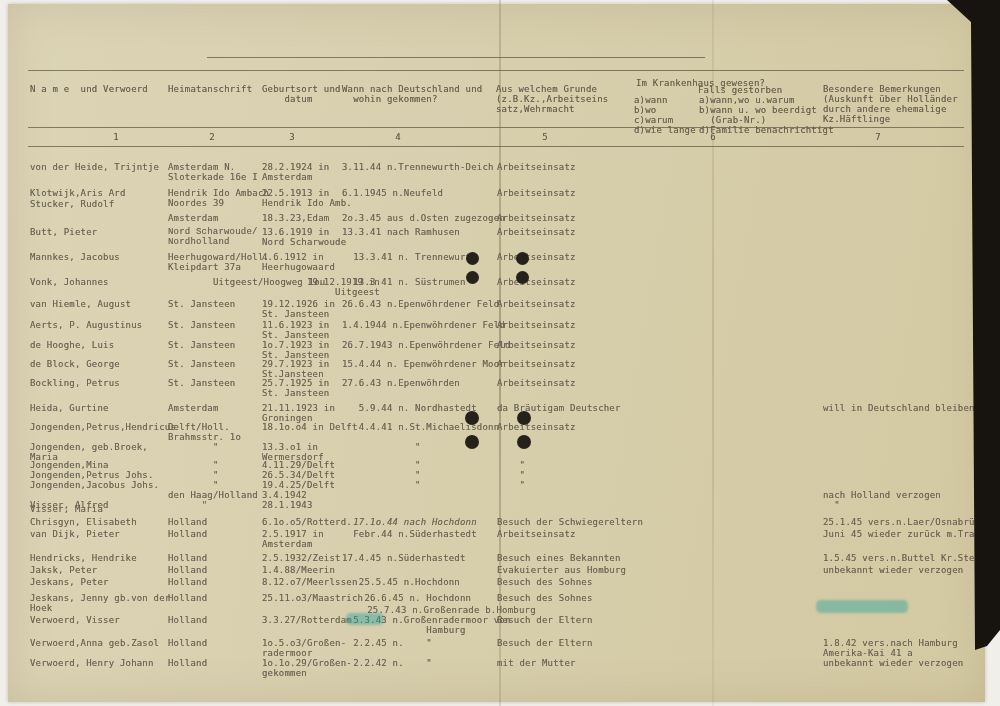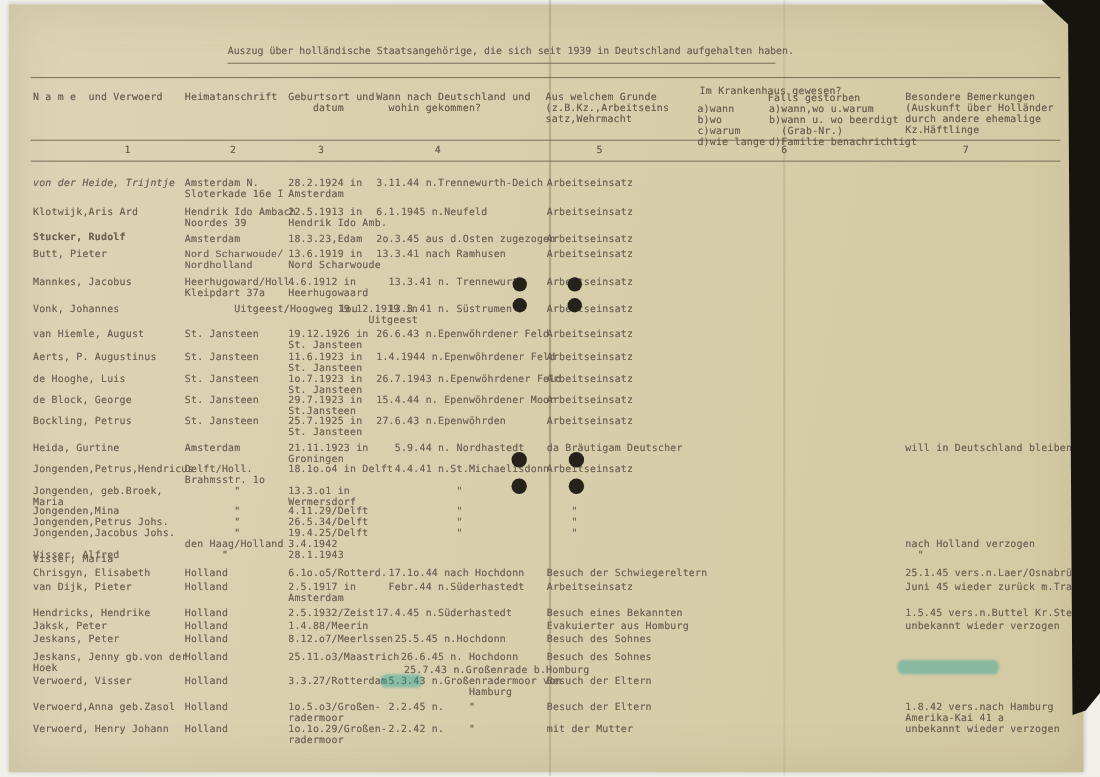--- a/index.html
+++ b/index.html
@@ -25,21 +25,20 @@
     text-shadow:0 0 .6px rgba(107,98,84,.55);white-space:pre;}
 </style>
 </head>
 <body>
 
 <div class="scan">
   <div class="paper"></div>
   <div class="fold f1"></div>
   <div class="fold f2"></div>
 
-  <div class="t title" style="left:207px;top:42px;letter-spacing:0;">Auszug über holländische Staatsangehörige, die sich seit 1939 in Deutschland aufgehalten haben.</div>
 
   <div class="rule" style="left:207px;top:57px;width:498px;"></div>
   <div class="rule" style="left:28px;top:70px;width:936px;"></div>
   <div class="rule" style="left:28px;top:127px;width:936px;"></div>
   <div class="rule" style="left:28px;top:146px;width:936px;"></div>
 
   <div id="header">
       <div class="t hdr" style="left: 30px; top: 84px;">N a m e  und Verwoerd</div>
       <div class="t hdr" style="left: 168px; top: 84px;">Heimatanschrift</div>
       <div class="t hdr" style="left: 262px; top: 84px;">Geburtsort und
@@ -65,35 +64,35 @@
 Kz.Häftlinge</div>
       <div class="t hdr num" style="left: 116px; top: 132px;">1</div>
       <div class="t hdr num" style="left: 212px; top: 132px;">2</div>
       <div class="t hdr num" style="left: 292px; top: 132px;">3</div>
       <div class="t hdr num" style="left: 398px; top: 132px;">4</div>
       <div class="t hdr num" style="left: 545px; top: 132px;">5</div>
       <div class="t hdr num" style="left: 713px; top: 132px;">6</div>
       <div class="t hdr num" style="left: 878px; top: 132px;">7</div>
     </div>
   <div id="rows">
-      <div class="t" style="left: 30px; top: 162px; font-style: italic;">von der Heide, Trijntje</div>
+      <div class="t" style="left: 30px; top: 162px;">von der Heide, Trijntje</div>
       <div class="t" style="left: 168px; top: 162px;">Amsterdam N.
 Sloterkade 16e I</div>
       <div class="t" style="left: 262px; top: 162px;">28.2.1924 in
 Amsterdam</div>
       <div class="t" style="left: 342px; top: 162px;">3.11.44 n.Trennewurth-Deich</div>
       <div class="t" style="left: 497px; top: 162px;">Arbeitseinsatz</div>
       <div class="t" style="left: 30px; top: 188px;">Klotwijk,Aris Ard</div>
       <div class="t" style="left: 168px; top: 188px;">Hendrik Ido Ambach
 Noordes 39</div>
       <div class="t" style="left: 262px; top: 188px;">22.5.1913 in
 Hendrik Ido Amb.</div>
       <div class="t" style="left: 342px; top: 188px;">6.1.1945 n.Neufeld</div>
       <div class="t" style="left: 497px; top: 188px;">Arbeitseinsatz</div>
-      <div class="t" style="left: 30px; top: 211px; font-weight: bold;">Stucker, Rudolf</div>
+      <div class="t" style="left: 30px; top: 199px;">Stucker, Rudolf</div>
       <div class="t" style="left: 168px; top: 213px;">Amsterdam</div>
       <div class="t" style="left: 262px; top: 213px;">18.3.23,Edam</div>
       <div class="t" style="left: 342px; top: 213px;">2o.3.45 aus d.Osten zugezogen</div>
       <div class="t" style="left: 497px; top: 213px;">Arbeitseinsatz</div>
       <div class="t" style="left: 30px; top: 227px;">Butt, Pieter</div>
       <div class="t" style="left: 168px; top: 227px; font-family: Liberation Mono, monospace;">Nord Scharwoude/
 Nordholland</div>
       <div class="t" style="left: 262px; top: 227px;">13.6.1919 in
 Nord Scharwoude</div>
       <div class="t" style="left: 342px; top: 227px;">13.3.41 nach Ramhusen</div>
@@ -180,21 +179,21 @@
       <div class="t" style="left: 168px; top: 490px;">den Haag/Holland</div>
       <div class="t" style="left: 262px; top: 490px;">3.4.1942</div>
       <div class="t" style="left: 823px; top: 490px;">nach Holland verzogen</div>
       <div class="t" style="left: 30px; top: 500px;">Visser, Alfred</div>
       <div class="t" style="left: 168px; top: 500px;">      "</div>
       <div class="t" style="left: 262px; top: 500px;">28.1.1943</div>
       <div class="t" style="left: 823px; top: 500px;">  "</div>
       <div class="t" style="left: 30px; top: 517px;">Chrisgyn, Elisabeth</div>
       <div class="t" style="left: 168px; top: 517px;">Holland</div>
       <div class="t" style="left: 262px; top: 517px;">6.1o.o5/Rotterd.</div>
-      <div class="t" style="left: 342px; top: 517px;">  17.1o.44 nach Hochdonn</div>
+      <div class="t" style="left: 342px; top: 517px; font-style: italic;">  17.1o.44 nach Hochdonn</div>
       <div class="t" style="left: 497px; top: 517px;">Besuch der Schwiegereltern</div>
       <div class="t" style="left: 823px; top: 517px;">25.1.45 vers.n.Laer/Osnabrück</div>
       <div class="t" style="left: 30px; top: 529px;">van Dijk, Pieter</div>
       <div class="t" style="left: 168px; top: 529px;">Holland</div>
       <div class="t" style="left: 262px; top: 529px;">2.5.1917 in
 Amsterdam</div>
       <div class="t" style="left: 342px; top: 529px;">  Febr.44 n.Süderhastedt</div>
       <div class="t" style="left: 497px; top: 529px;">Arbeitseinsatz</div>
       <div class="t" style="left: 823px; top: 529px;">Juni 45 wieder zurück m.Transport</div>
       <div class="t" style="left: 30px; top: 553px;">Hendricks, Hendrike</div>
@@ -230,21 +229,21 @@
       <div class="t" style="left: 168px; top: 638px;">Holland</div>
       <div class="t" style="left: 262px; top: 638px;">1o.5.o3/Großen-
 radermoor</div>
       <div class="t" style="left: 342px; top: 638px;">  2.2.45 n.    "</div>
       <div class="t" style="left: 497px; top: 638px;">Besuch der Eltern</div>
       <div class="t" style="left: 823px; top: 638px;">1.8.42 vers.nach Hamburg
 Amerika-Kai 41 a</div>
       <div class="t" style="left: 30px; top: 658px;">Verwoerd, Henry Johann</div>
       <div class="t" style="left: 168px; top: 658px;">Holland</div>
       <div class="t" style="left: 262px; top: 658px;">1o.1o.29/Großen-
-radermoor</div>
+gekommen</div>
       <div class="t" style="left: 342px; top: 658px;">  2.2.42 n.    "</div>
       <div class="t" style="left: 497px; top: 658px;">mit der Mutter</div>
       <div class="t" style="left: 823px; top: 658px;">unbekannt wieder verzogen</div>
     </div>
   <div id="artifacts">
       <div class="hole" style="left: 465.5px; top: 251.5px; width: 13px; height: 13px; background: rgb(38, 33, 27);"></div>
       <div class="hole" style="left: 515.5px; top: 251.5px; width: 13px; height: 13px; background: rgb(38, 33, 27);"></div>
       <div class="hole" style="left: 465.5px; top: 270.5px; width: 13px; height: 13px; background: rgb(38, 33, 27);"></div>
       <div class="hole" style="left: 515.5px; top: 270.5px; width: 13px; height: 13px; background: rgb(38, 33, 27);"></div>
       <div class="hole" style="left: 465px; top: 411px; width: 14px; height: 14px; background: rgb(38, 33, 27);"></div>

